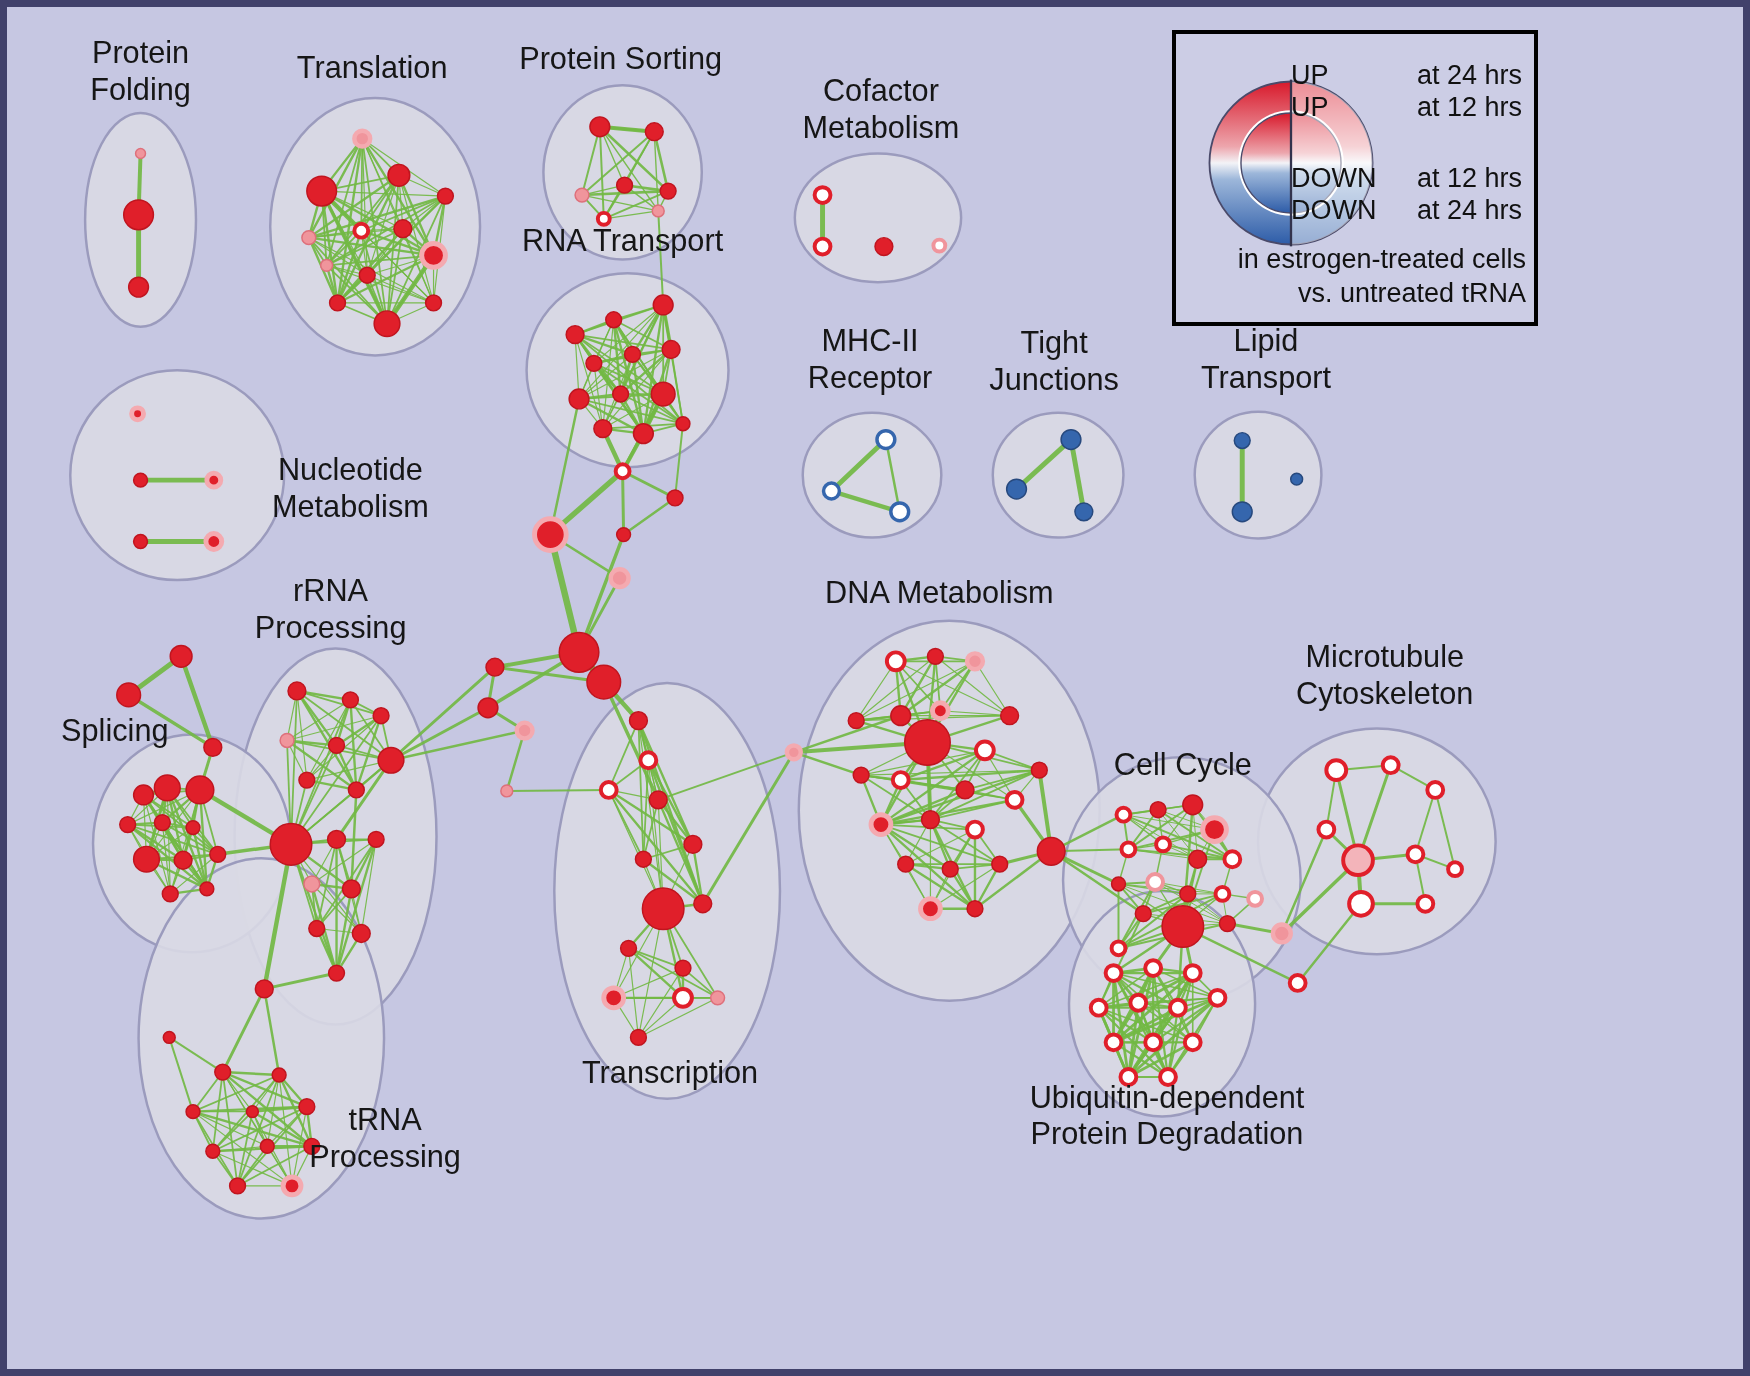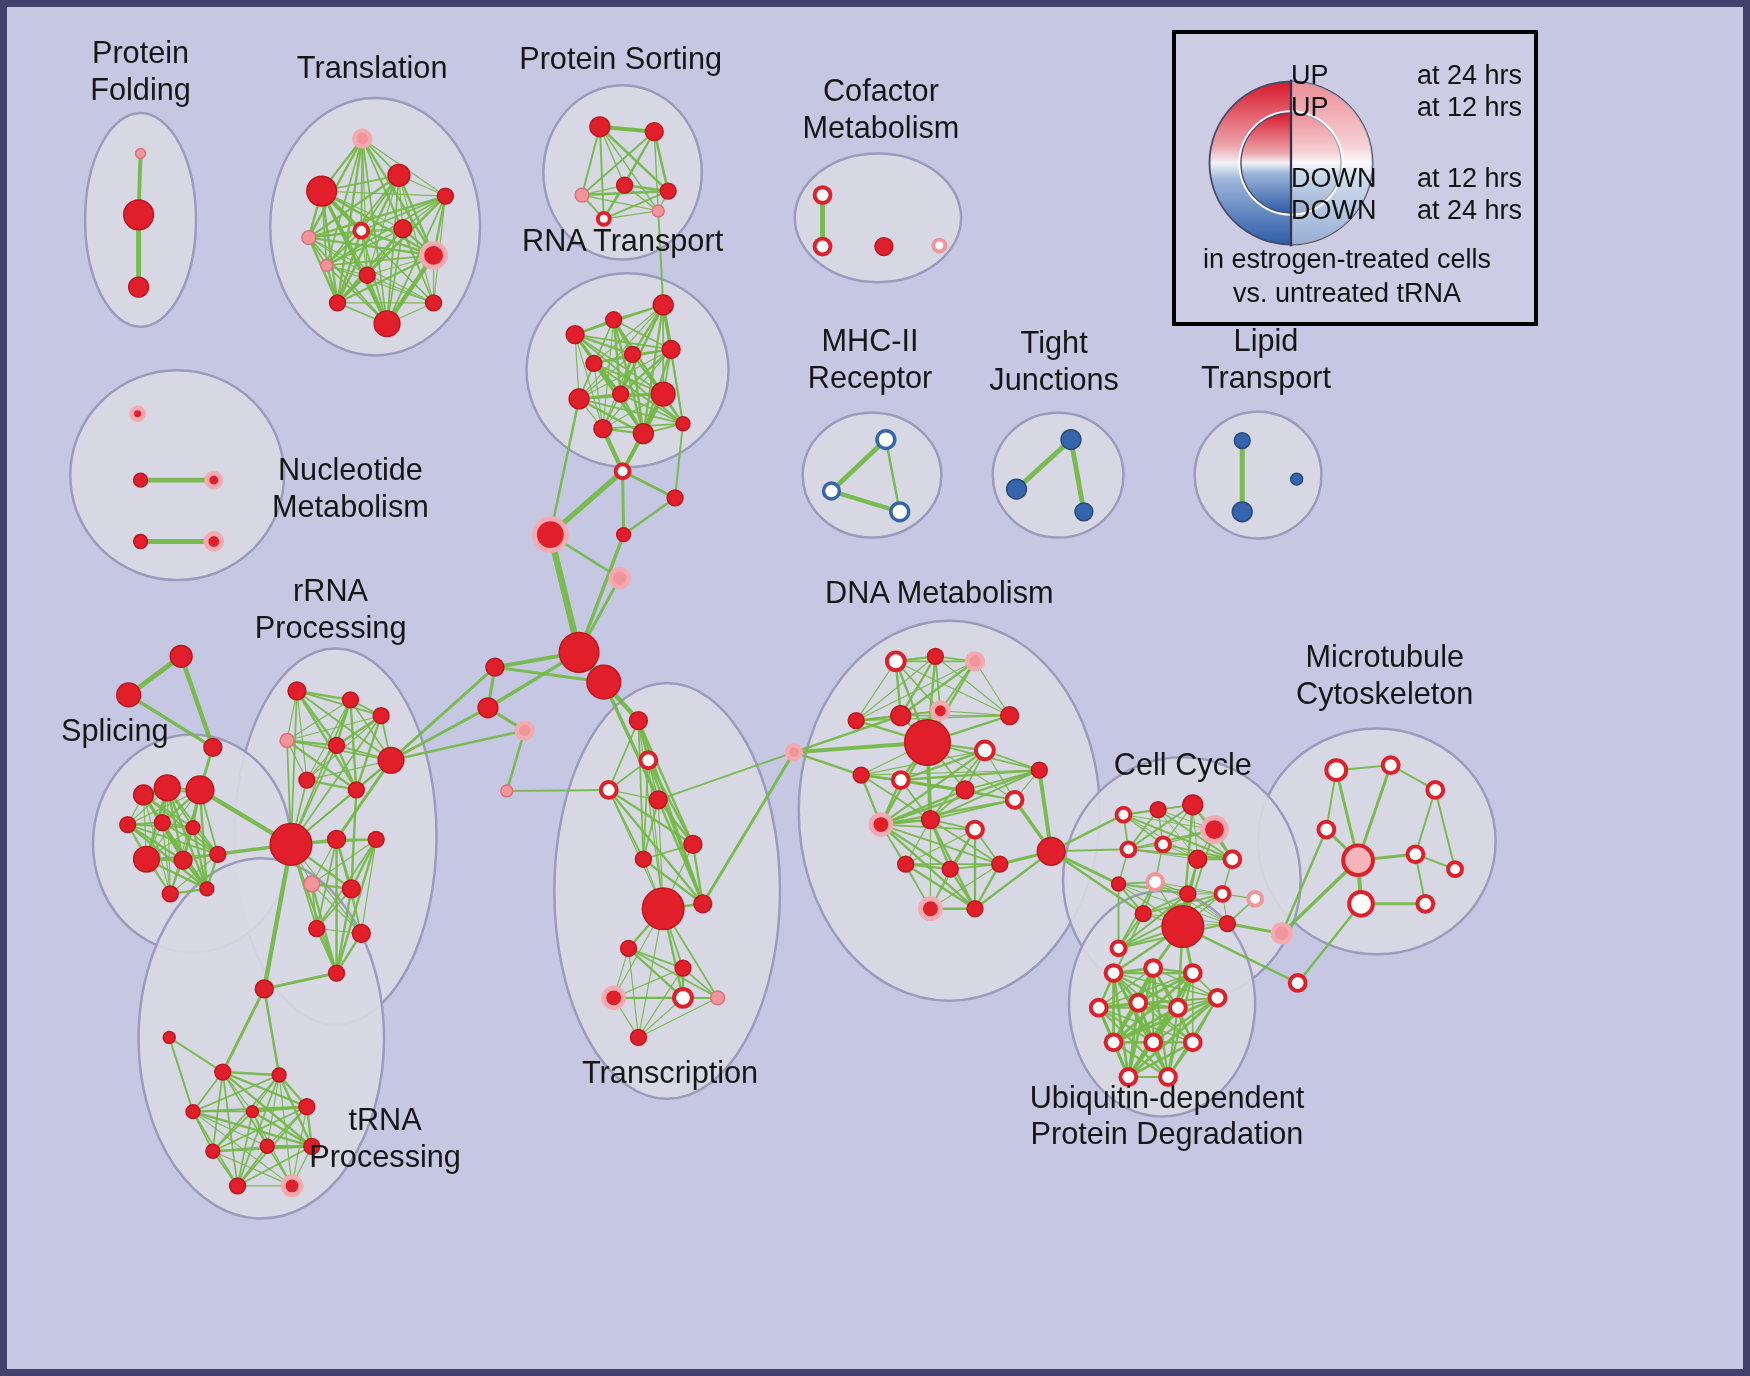--- a/index.html
+++ b/index.html
@@ -5,21 +5,21 @@
   body{margin:0;font-family:"Liberation Sans",sans-serif;background:#ffffff;}
   .figure{position:relative;width:1750px;height:1376px;background:#c6c7e2;
           border:7px solid #41416b;box-sizing:border-box;overflow:hidden;}
   #network{position:absolute;left:0;top:0;width:100%;height:100%;}
   .legend{position:absolute;left:1165px;top:23px;width:358px;height:288px;
           border:4px solid #000000;background:rgba(224,224,238,0.25);box-sizing:content-box;}
   .donut{position:absolute;left:27px;top:41px;width:176px;height:176px;}
   .lrow{position:absolute;left:115px;right:12px;height:32px;display:flex;
         justify-content:space-between;align-items:center;font-size:27px;color:#111;}
   .lrow .dir{font-weight:400;}
-  .lcaption{position:absolute;left:0;right:16px;bottom:12px;text-align:center;
+  .lcaption{position:absolute;left:0;right:8px;bottom:12px;text-align:right;
             font-size:27px;line-height:34px;color:#111;margin-top:40px;}
 </style>
 </head>
 <body>
 
 <div class="figure">
 
   <svg id="network" viewBox="0 0 1750 1376">
       <ellipse cx="133" cy="215" rx="56" ry="108" fill="#d9d9e4" fill-opacity="0.9" stroke="#9b9bbd" stroke-width="2.5"></ellipse>
       <ellipse cx="370" cy="222" rx="106" ry="130" fill="#d9d9e4" fill-opacity="0.9" stroke="#9b9bbd" stroke-width="2.5"></ellipse>

